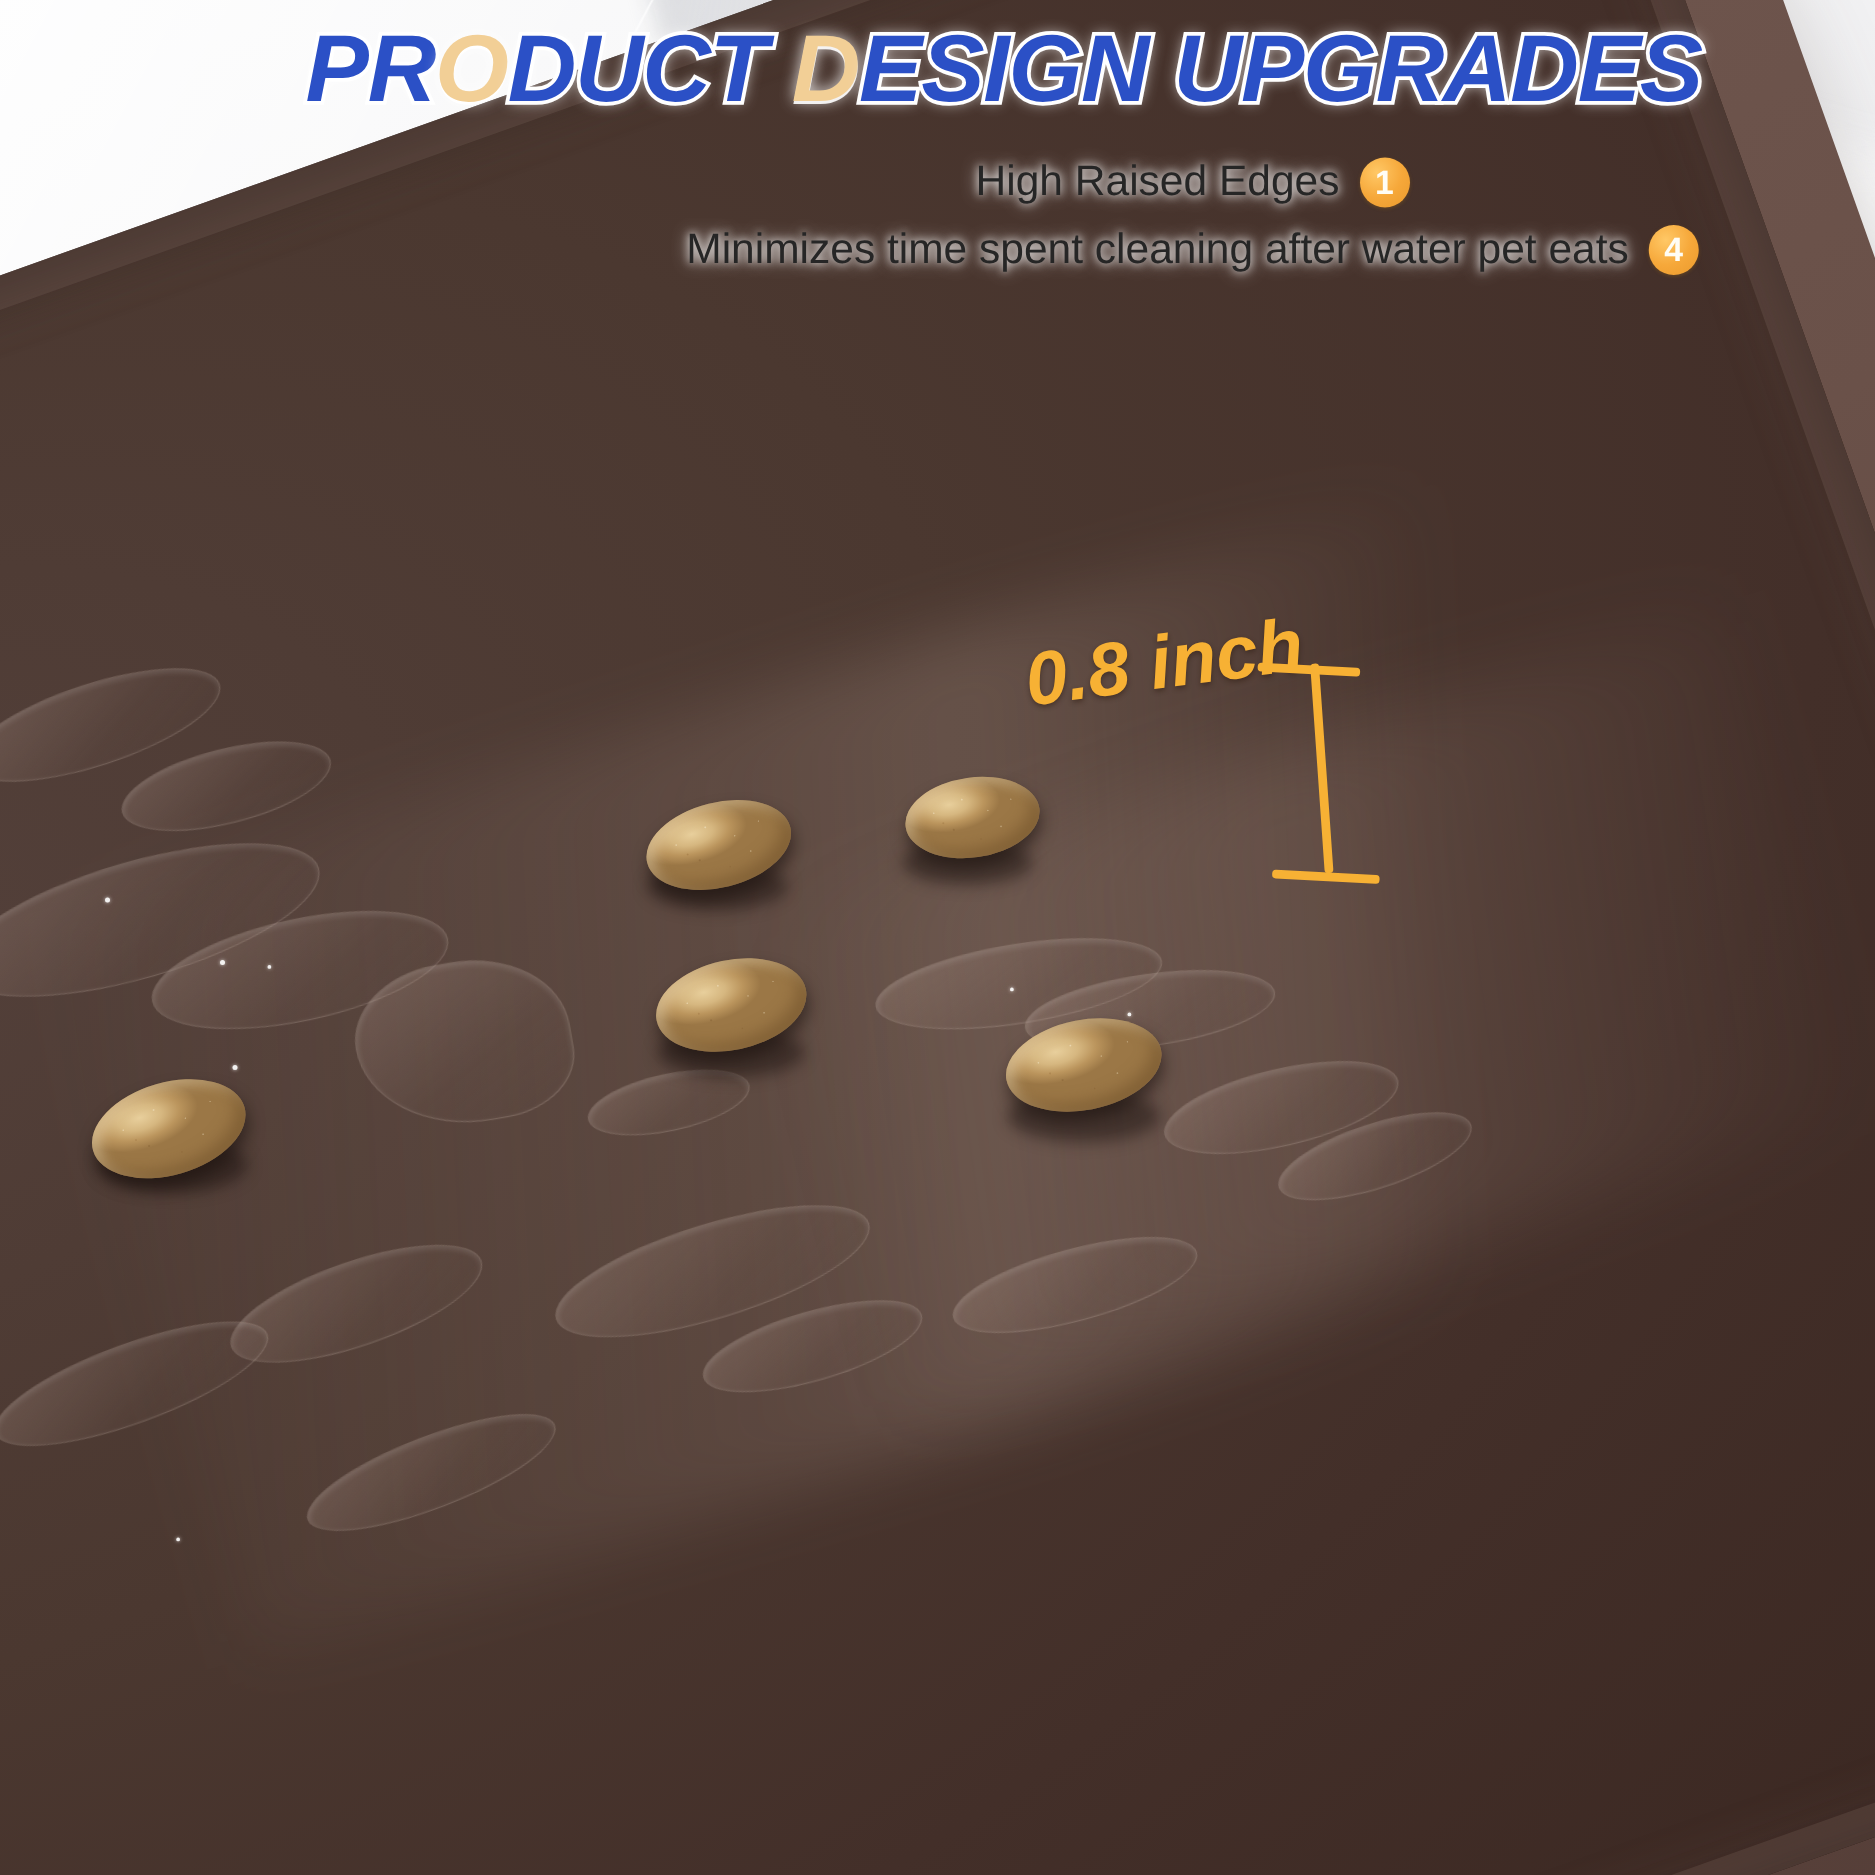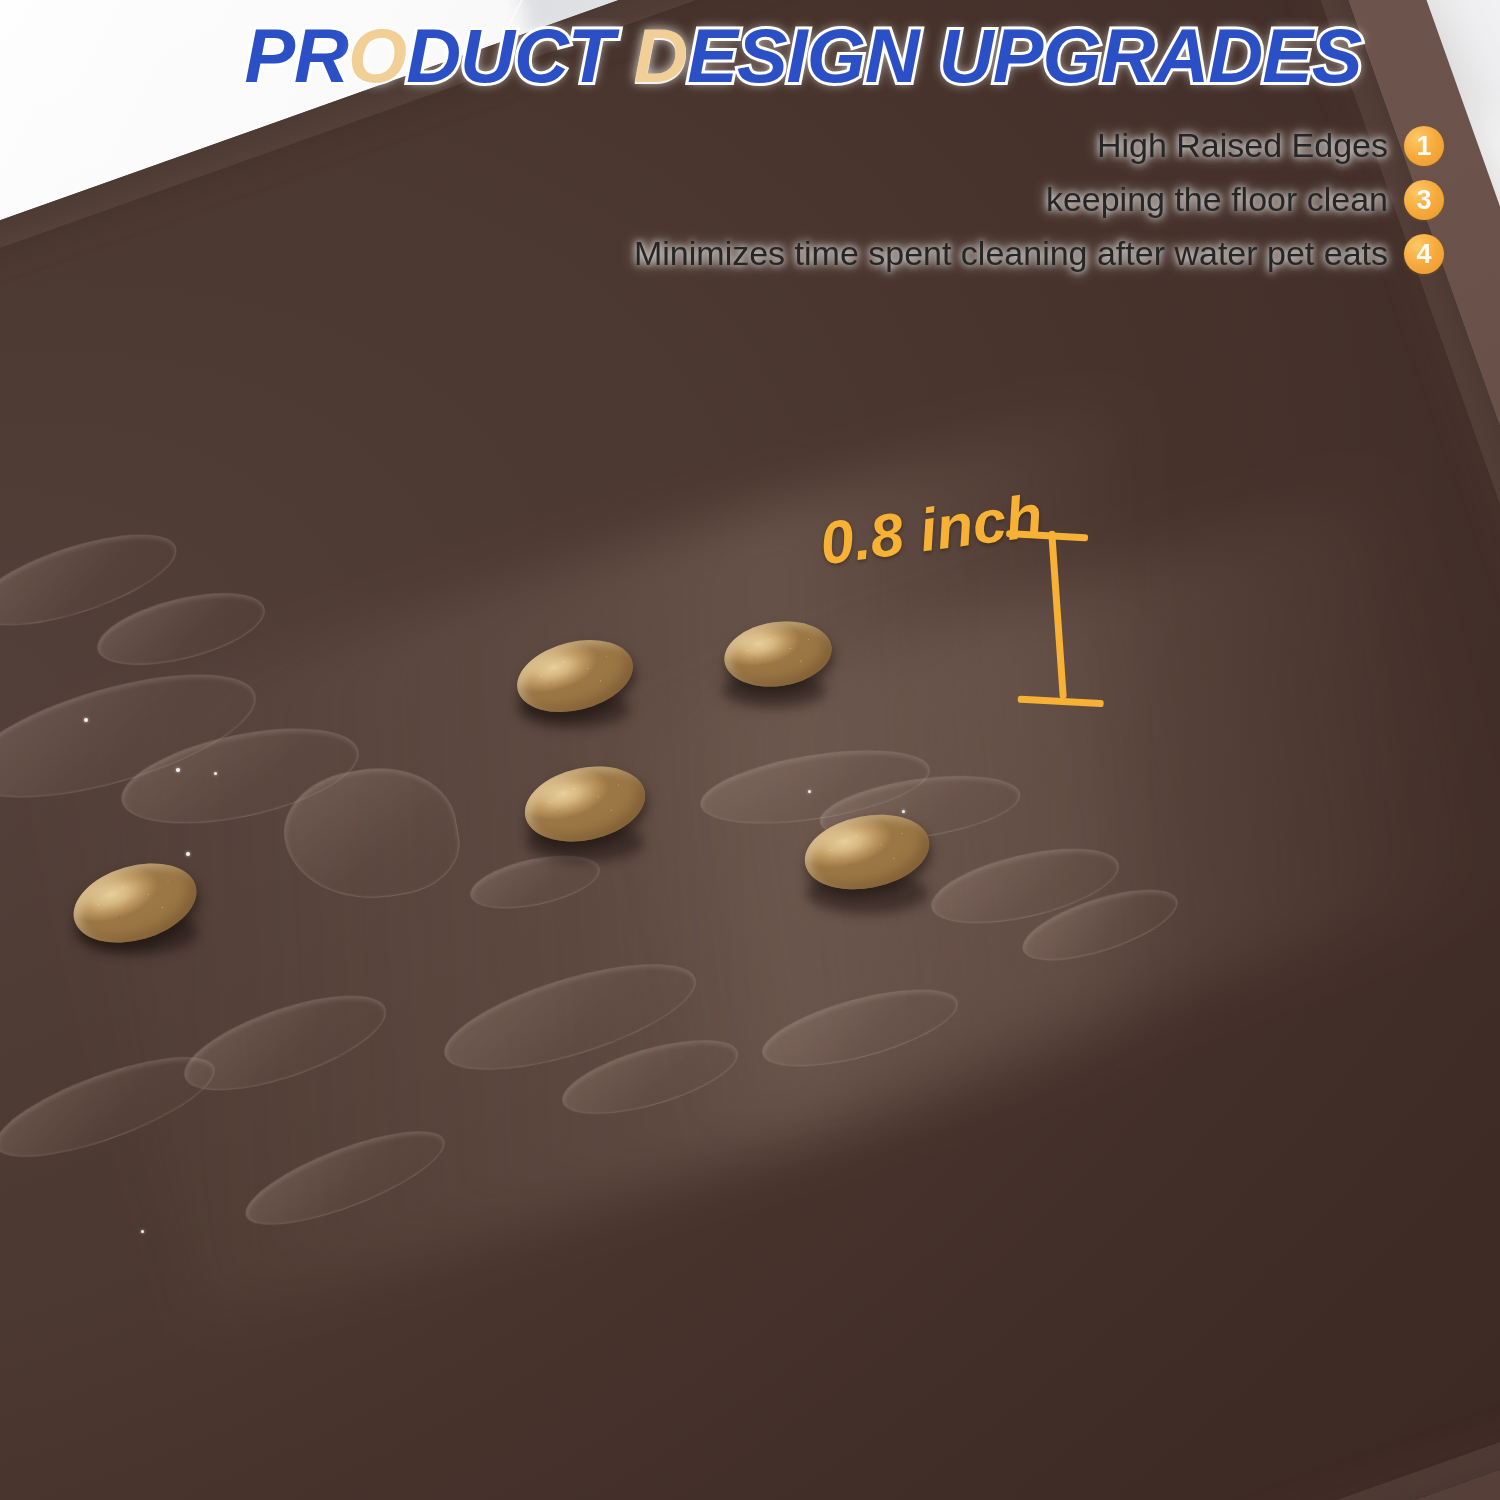--- a/index.html
+++ b/index.html
@@ -115,21 +115,21 @@
     font-size:76px;font-weight:bold;font-style:italic;
     letter-spacing:-1px;color:#2b50c6;line-height:1;
     white-space:nowrap;text-align:center;
     -webkit-text-stroke:6px #ffffff;paint-order:stroke fill;
     text-shadow:0 2px 0 rgba(255,255,255,.9), 0 0 12px rgba(255,255,255,.85);
   }
   .title .fill-o{color:#f2cf96;-webkit-text-stroke:0;}
 
   
   .features{position:absolute;right:56px;top:126px;width:980px;}
-  .frow{display:flex;align-items:center;justify-content:flex-end;gap:16px;margin-bottom:14px;}
+  .frow{display:flex;align-items:center;justify-content:center;gap:16px;margin-bottom:14px;}
   .ftext{font-size:34px;color:#262626;line-height:1.15;white-space:nowrap;
     text-shadow:0 0 7px rgba(255,255,255,.95),0 0 14px rgba(255,255,255,.8);}
   .badge{flex:0 0 auto;width:40px;height:40px;border-radius:50%;
     background:radial-gradient(circle at 34% 30%, #ffc866 0%, #f6a83a 52%, #eb9a2c 100%);
     color:#fffdf5;font-size:27px;font-weight:bold;line-height:40px;text-align:center;
     box-shadow:0 1px 3px rgba(160,110,20,.35);}
 
   
   .dim-label{
     position:absolute;left:816px;top:510px;
@@ -218,24 +218,20 @@
   </div>
 
   <div class="title"><span>PR</span><span class="fill-o">O</span><span>DUCT </span><span class="fill-o">D</span><span>ESIGN UPGRADES</span></div>
 
   <div class="features">
     <div class="frow">
       <div class="ftext">High Raised Edges</div>
       <div class="badge">1</div>
     </div>
     <div class="frow">
-      <div class="ftext">keeping the floor clean</div>
-      <div class="badge">3</div>
-    </div>
-    <div class="frow">
       <div class="ftext">Minimizes time spent cleaning after water pet eats</div>
       <div class="badge">4</div>
     </div>
   </div>
 
   <div class="dim-label">0.8 inch</div>
   <div class="dimline">
     <div class="cap top"></div>
     <div class="vbar"></div>
     <div class="cap bot"></div>

